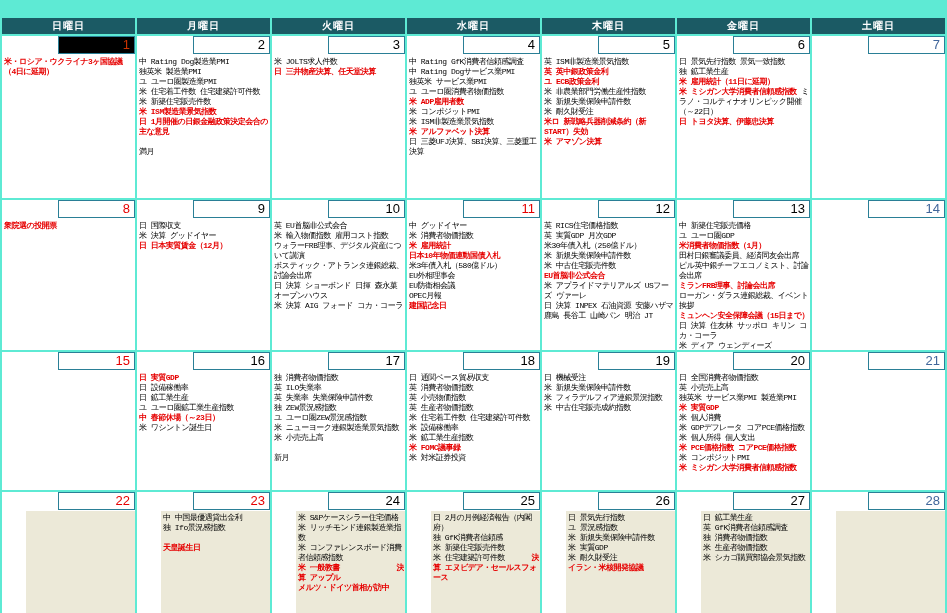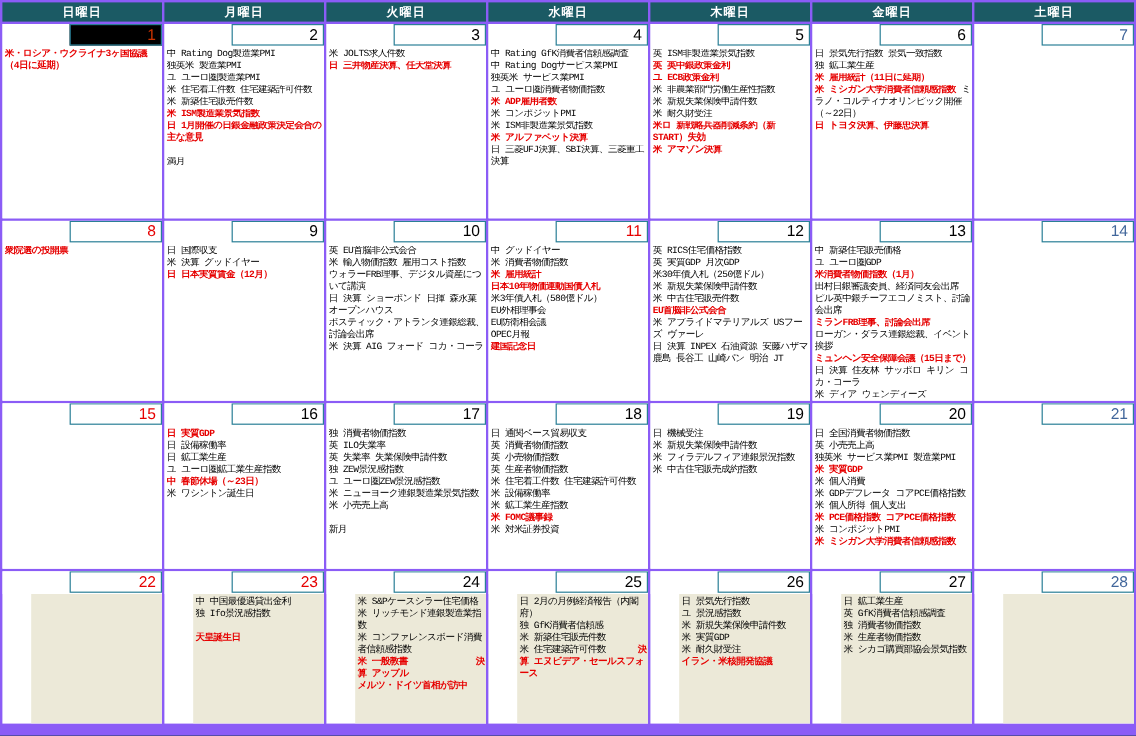--- a/index.html
+++ b/index.html
@@ -4,22 +4,22 @@
 <style>
   html,body{margin:0;padding:0;}
   body{
     width:947px;height:613px;overflow:hidden;
     background:#0d3b42;
     font-family:"Liberation Sans","DejaVu Sans",sans-serif;
   }
   .calendar{
     box-sizing:border-box;
     width:947px;height:613px;
-    background:#8b5cf6;
-    padding:2px 2px 8px 2px;
+    background:#5eead4;
+    padding:18px 2px 8px 2px;
     display:grid;
     grid-template-columns:repeat(7,1fr);
     grid-template-rows:16px 162px 150px 138px 127px;
     gap:2px;
   }
   .day-header{
     background:#1b5a64;color:#ffffff;
     font-size:10px;font-weight:bold;
     display:flex;align-items:center;justify-content:center;
     letter-spacing:1px;
@@ -177,22 +177,22 @@
       </div>
     </div>
     <div class="day-cell">
       <div class="date-band">
         <div class="date-box date-black">10</div>
       </div>
       <div class="content">
         <div class="ev black">英 EU首脳非公式会合</div>
         <div class="ev black">米 輸入物価指数 雇用コスト指数</div>
         <div class="ev black">ウォラーFRB理事、デジタル資産について講演</div>
+        <div class="ev black">ボスティック・アトランタ連銀総裁、討論会出席</div>
         <div class="ev black">日 決算 ショーボンド 日揮 森永菓 オープンハウス</div>
-        <div class="ev black">ボスティック・アトランタ連銀総裁、討論会出席</div>
         <div class="ev black">米 決算 AIG フォード コカ・コーラ</div>
       </div>
     </div>
     <div class="day-cell">
       <div class="date-band">
         <div class="date-box date-red">11</div>
       </div>
       <div class="content">
         <div class="ev black">中 グッドイヤー</div>
         <div class="ev black">米 消費者物価指数</div>

